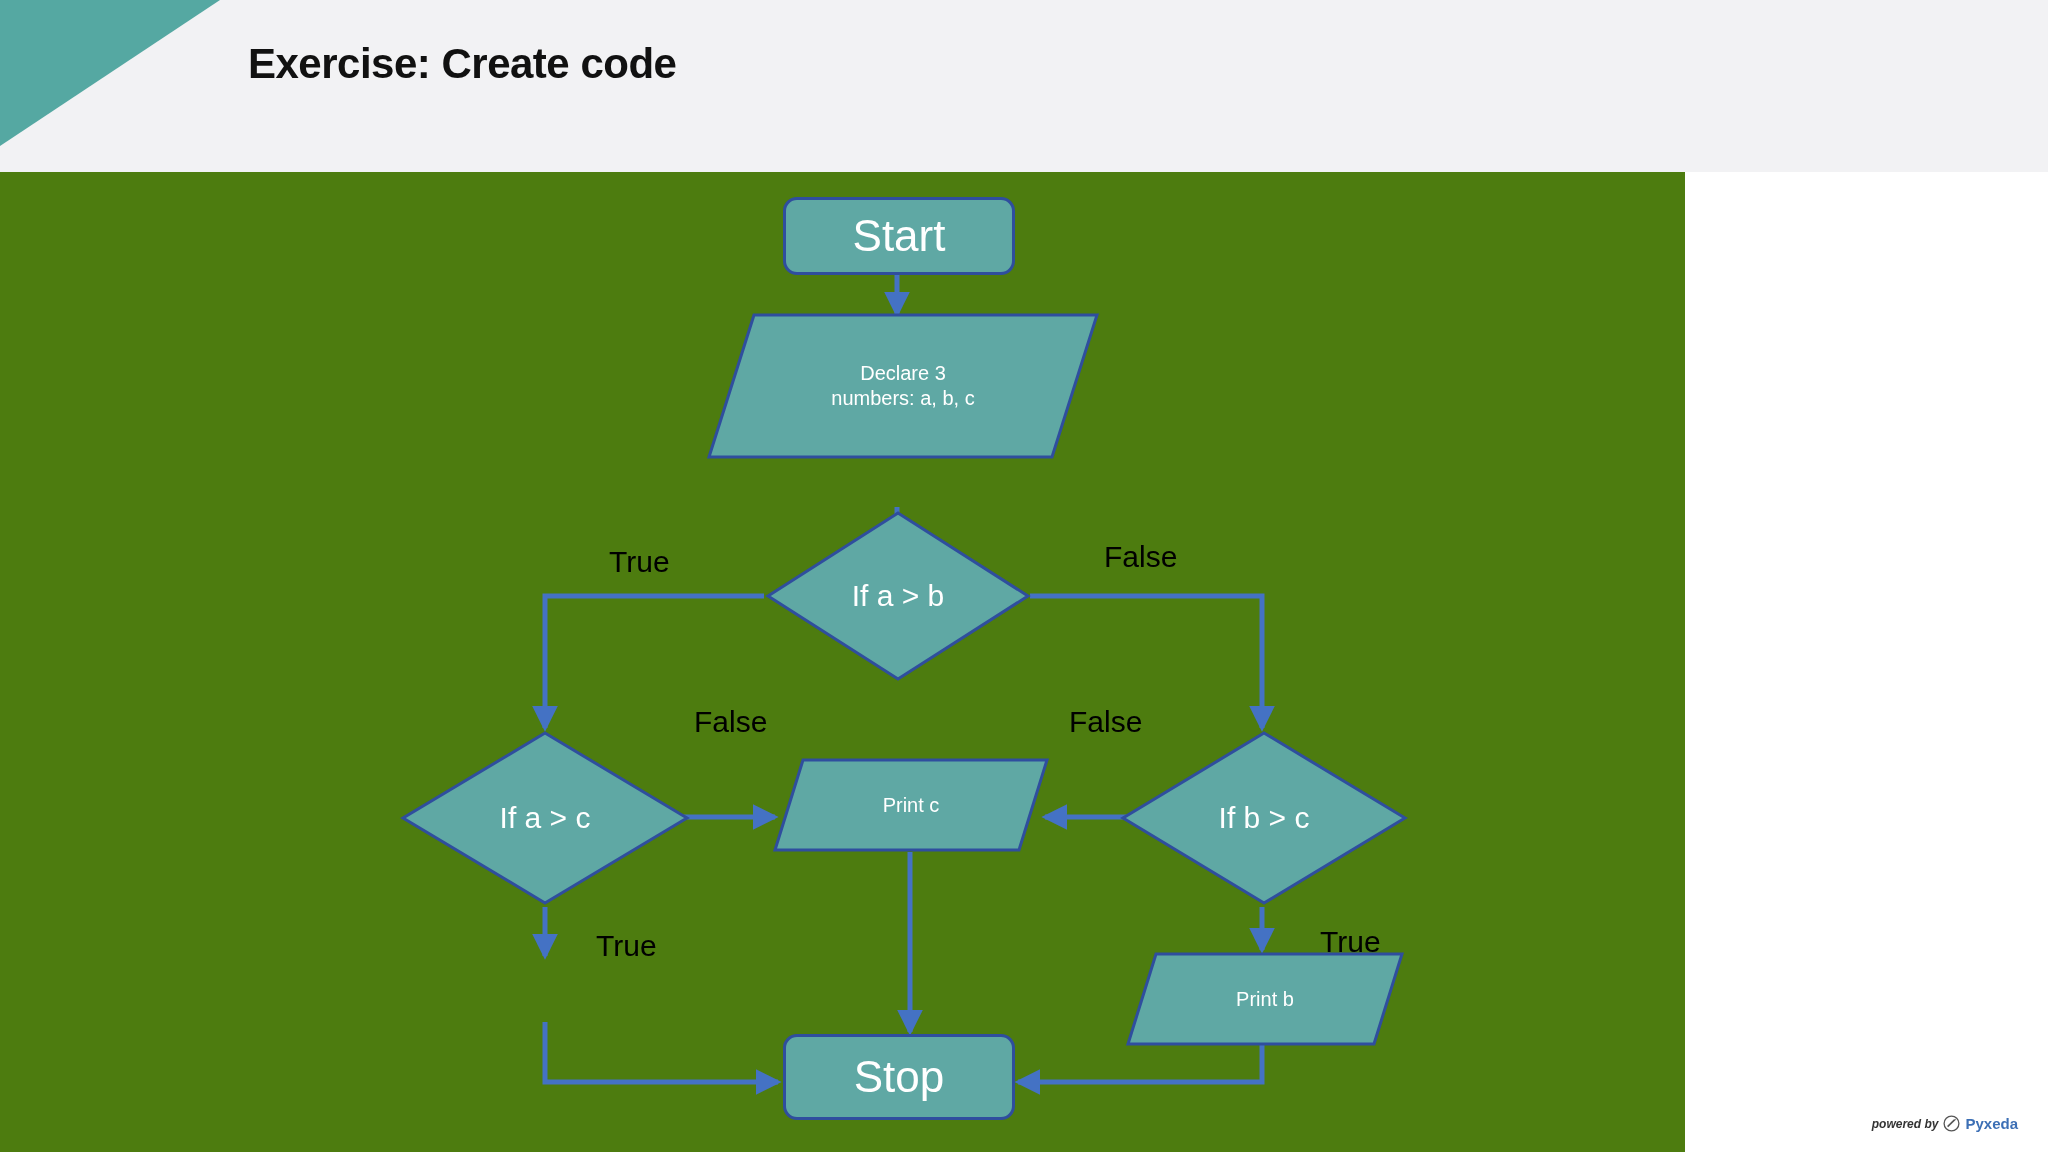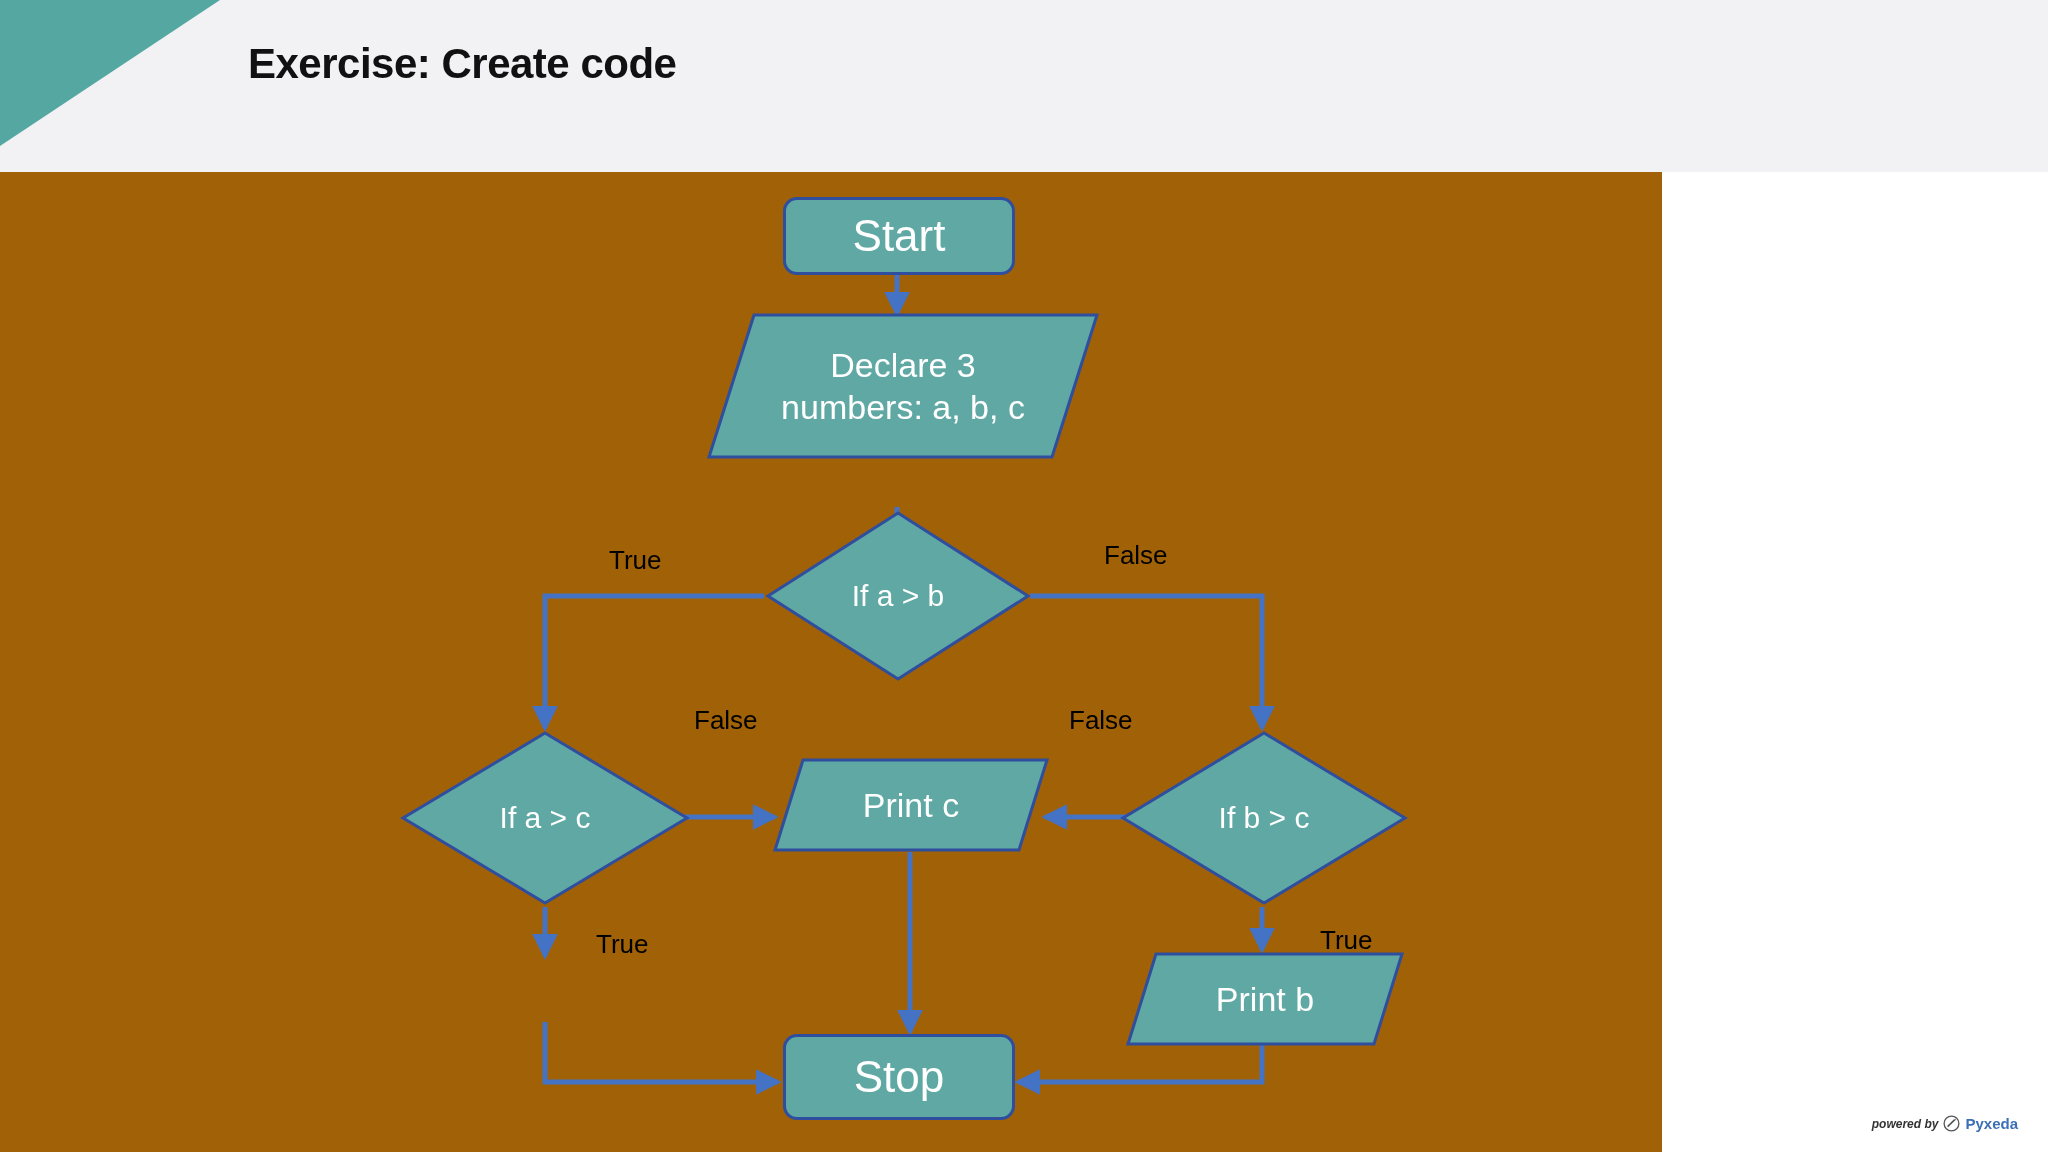--- a/index.html
+++ b/index.html
@@ -40,21 +40,22 @@
     letter-spacing: -0.5px;
     white-space: nowrap;
   }
 
   
   #flow-canvas {
     position: absolute;
     left: 0; top: 172px;
     width: 1662px;
     height: 980px;
-    background: #a16207;
+    background: #4d7c0f;
+    padding-left: 23px;
   }
   #flow-svg {
     position: absolute;
     left: 0; top: 0;
     width: 2048px;
     height: 980px;
   }
 
   
   .node {
@@ -86,21 +87,21 @@
   }
   .io-label {
     position: absolute;
     left: 0; top: 0;
     width: 100%; height: 100%;
     display: flex;
     align-items: center;
     justify-content: center;
     color: #FFFFFF;
     text-align: center;
-    font-size: 34px;
+    font-size: 20px;
     line-height: 1.25;
     user-select: none;
   }
 
   .diamond-wrap {
     position: absolute;
   }
   .diamond-shape {
     position: absolute;
     left: 0; top: 0;
@@ -114,21 +115,21 @@
     align-items: center;
     justify-content: center;
     color: #FFFFFF;
     font-size: 30px;
     user-select: none;
   }
 
   
   .edge-label {
     position: absolute;
-    font-size: 26px;
+    font-size: 30px;
     color: #000000;
     white-space: nowrap;
     user-select: none;
   }
 
   
   #logo {
     position: absolute;
     right: 24px;
     bottom: 18px;

